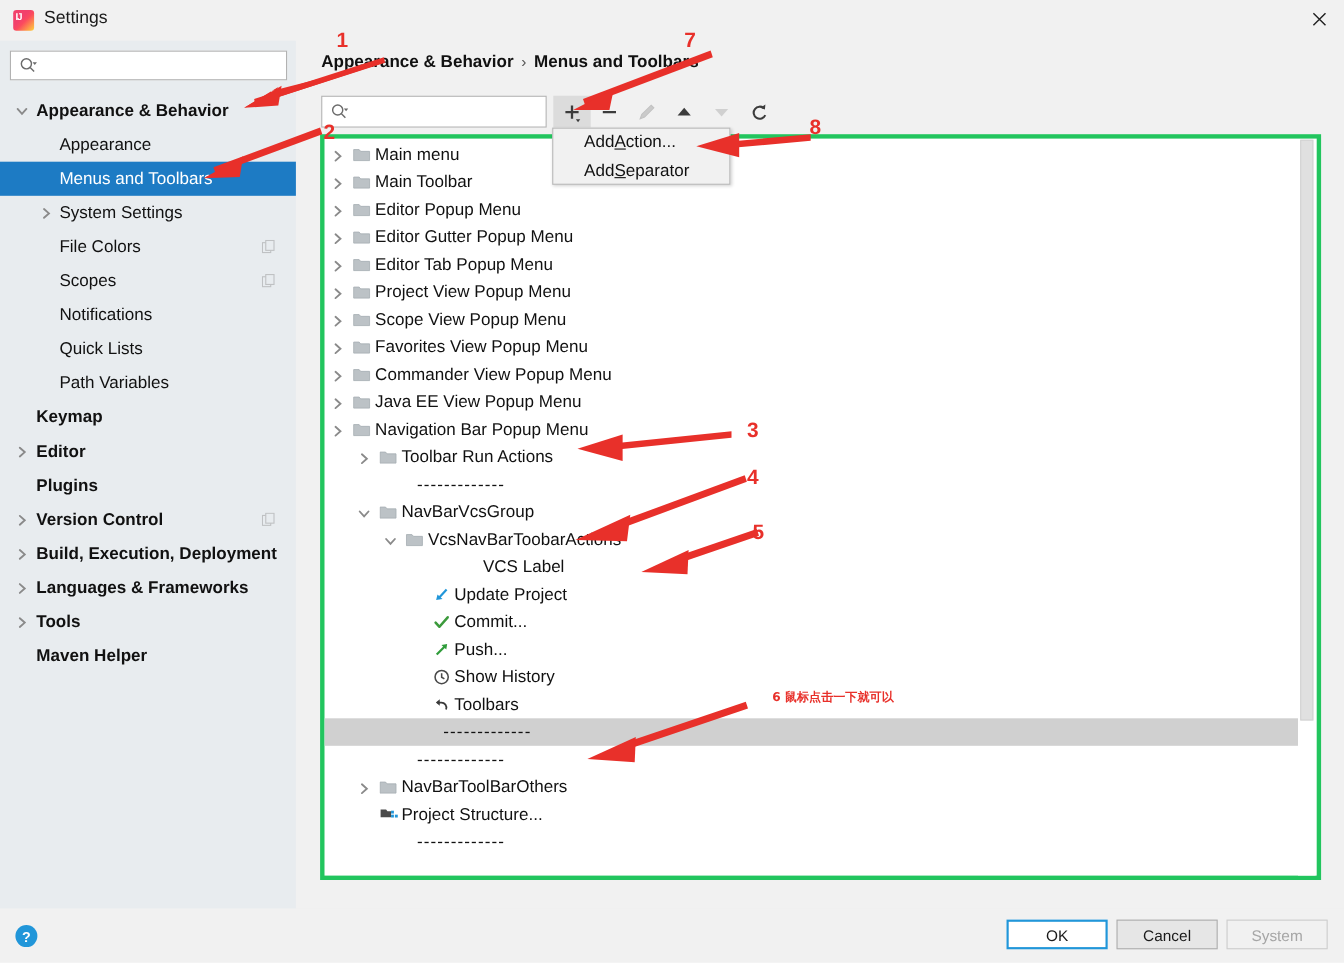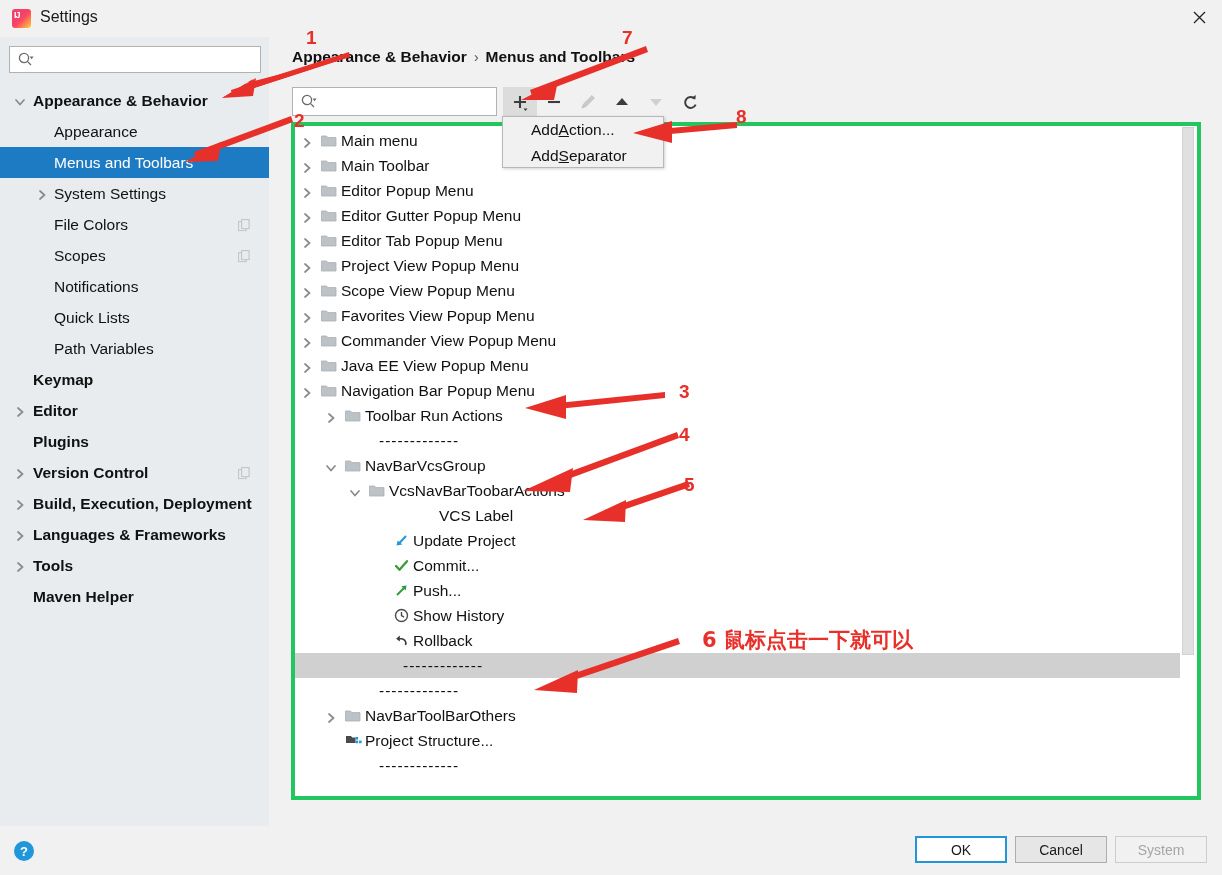--- a/index.html
+++ b/index.html
@@ -175,21 +175,21 @@
   .btn.ok { left: 915px; background: #ffffff; border: 2px solid #2196d9; }
   .btn.cancel { left: 1015px; }
   .btn.apply { left: 1115px; color: #a6a6a6; border-color: #cccccc; background: #f1f1f1; }
   .anno-num {
     position: absolute; z-index: 61;
     color: #e8302a; font-weight: bold; font-size: 19px;
     font-family: "Liberation Sans", sans-serif;
   }
   .anno-cn {
     position: absolute; z-index: 61;
-    color: #e8302a; font-weight: bold; font-size: 21px;
+    color: #e8302a; font-weight: bold; font-size: 11px;
     font-family: "DejaVu Sans", sans-serif; white-space: nowrap;
   }
   svg.arrow-layer { position: absolute; left:0; top:0; width:1222px; height:875px; z-index: 55; pointer-events: none; }
 </style>
 </head>
 <body>
 
 <div id="root">
 
   <div class="titlebar">
@@ -510,21 +510,21 @@
               <circle cx="8.5" cy="8.5" r="6" stroke="#4a4a4a" stroke-width="1.4" fill="none"></circle>
               <path d="M8.5 5 V8.7 L11 10.2" stroke="#4a4a4a" stroke-width="1.4" fill="none"></path>
             </svg></span>
           <span class="tlbl" style="left: 118px;">Show History</span>
         </div>
         <div class="trow">
           <span class="tico" style="left: 98px; top: 4px;"><svg width="17" height="17" viewBox="0 0 17 17">
               <path d="M12.5 13 a4.6 4.6 0 0 0 -4.6 -6.3 H4.6" stroke="#3a3a3a" stroke-width="1.6" fill="none"></path>
               <path d="M6.8 3.6 L3.2 6.7 L6.8 9.6 Z" fill="#3a3a3a"></path>
             </svg></span>
-          <span class="tlbl" style="left: 118px;">Rollback</span>
+          <span class="tlbl" style="left: 118px;">Toolbars</span>
         </div>
         <div class="trow sel">
           <span class="tlbl dashes" style="left: 108px;">-------------</span>
         </div>
         <div class="trow">
           <span class="tlbl dashes" style="left: 84px;">-------------</span>
         </div>
         <div class="trow">
           <span class="arw" style="left: 30px;"><svg width="12" height="12" viewBox="0 0 12 12">
               <path d="M4 2 L8.5 6 L4 10" stroke="#8a8a8a" stroke-width="1.7" fill="none" stroke-linecap="round"></path>

